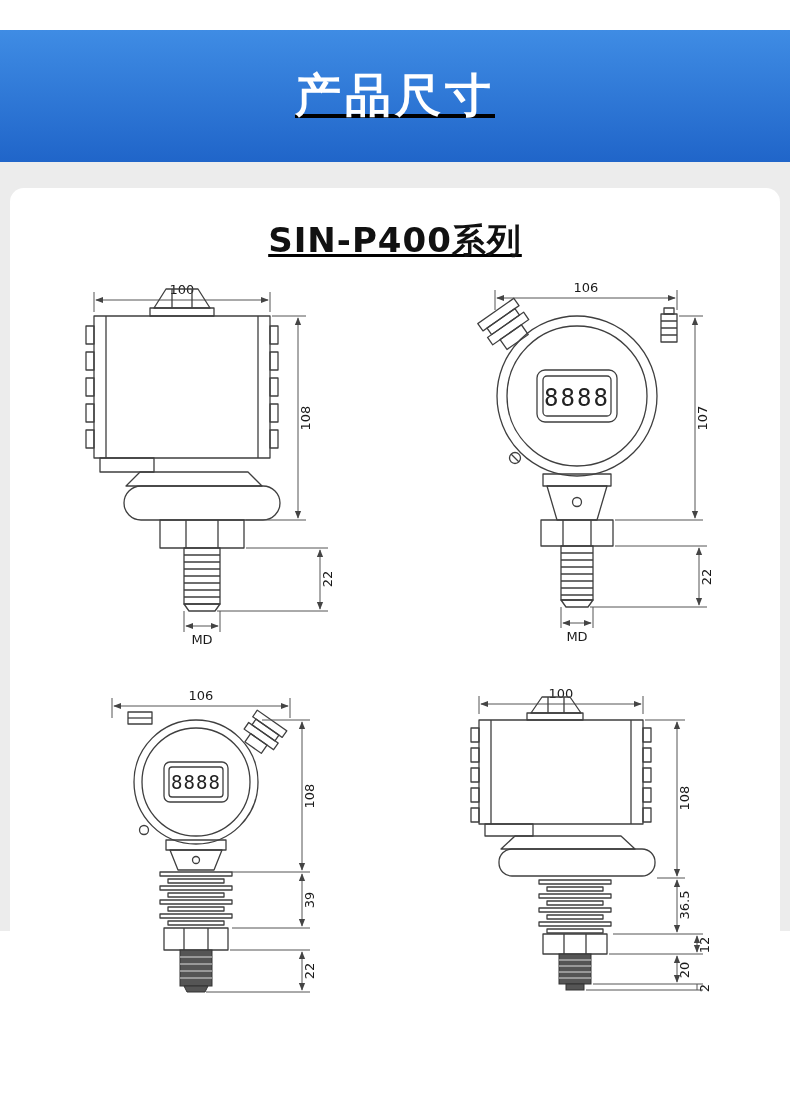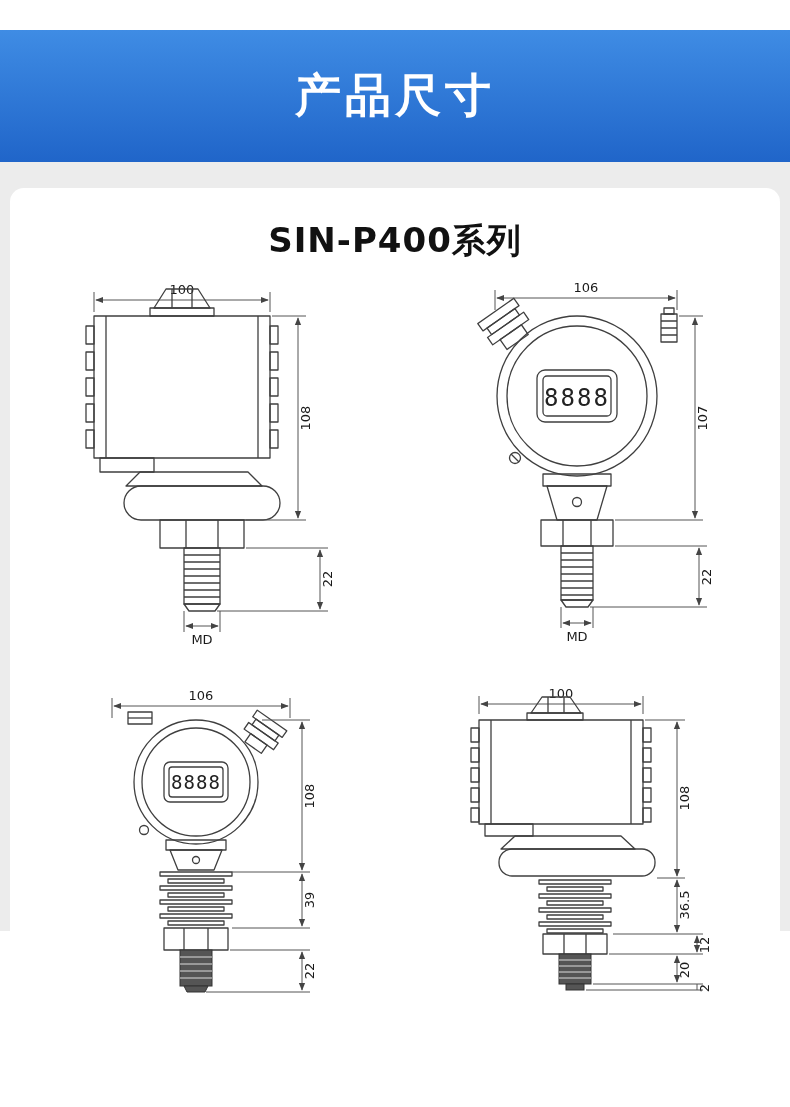--- a/index.html
+++ b/index.html
@@ -1,21 +1,21 @@
 <!DOCTYPE html>
 <html><head>
 <meta charset="utf-8">
 <style>
   html,body{margin:0;padding:0;}
   body{
     width:790px;height:1107px;
     font-family:"DejaVu Sans","Liberation Sans",sans-serif;
     background:#ffffff;overflow:hidden;
   }
-  .page{width:790px;height:931px;background:#ececec;display:flex;flex-direction:column;}
+  .page{width:790px;height:931px;background:#ececec;display:flex;flex-direction:column;text-decoration:underline;}
   .top-strip{height:30px;background:#ffffff;flex:none;}
   .banner{
     height:132px;flex:none;
     background:linear-gradient(180deg,#3f8ce4 0%,#2065c9 100%);
     display:flex;align-items:center;justify-content:center;
   }
   .banner-title{color:#ffffff;font-size:46px;font-weight:700;letter-spacing:4px;margin:0;}
   .content{flex:1;padding:26px 10px 16px;box-sizing:border-box;}
   .card{
     background:#ffffff;border-radius:14px;height:100%;box-sizing:border-box;

